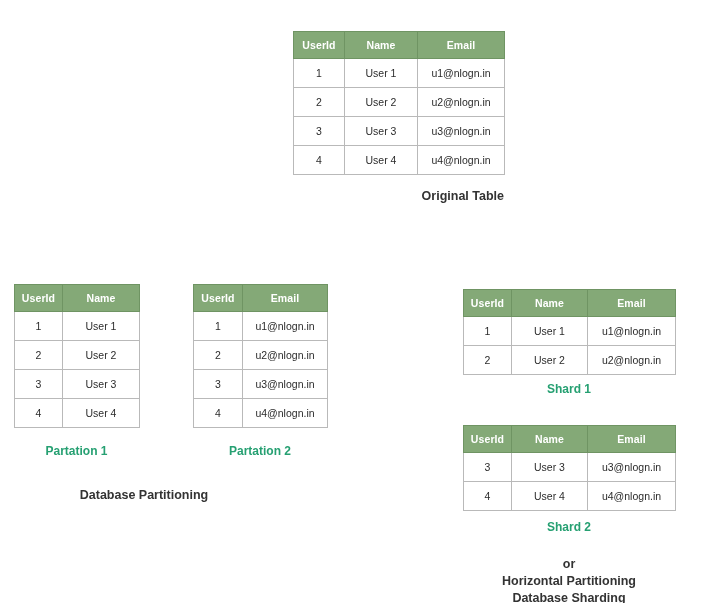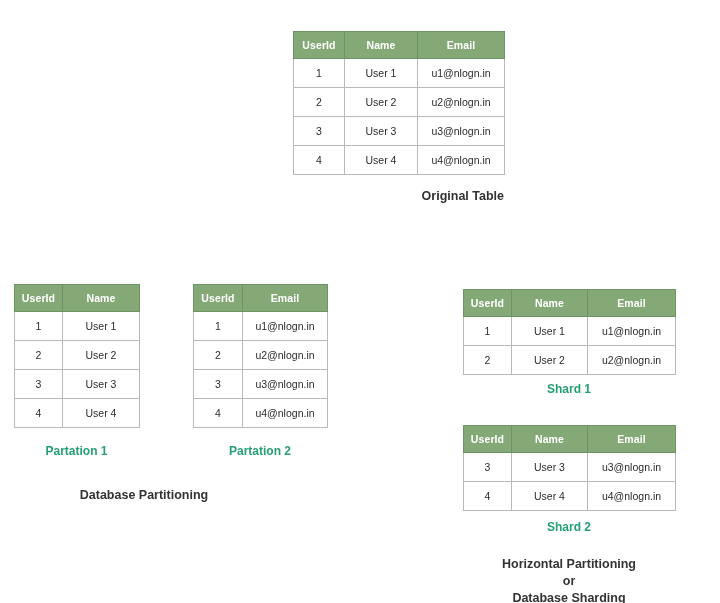--- a/index.html
+++ b/index.html
@@ -273,18 +273,18 @@
       <tr>
         <td>4</td>
         <td>User 4</td>
         <td>u4@nlogn.in</td>
       </tr>
     </tbody>
   </table>
   <div class="caption-green" id="cap-shard2">Shard 2</div>
 
   <div class="caption-multi" id="cap-horizontal">
+    <div>or</div>
     <div>Horizontal Partitioning</div>
-    <div>or</div>
     <div>Database Sharding</div>
   </div>
 
 </div>
 
 </body></html>

